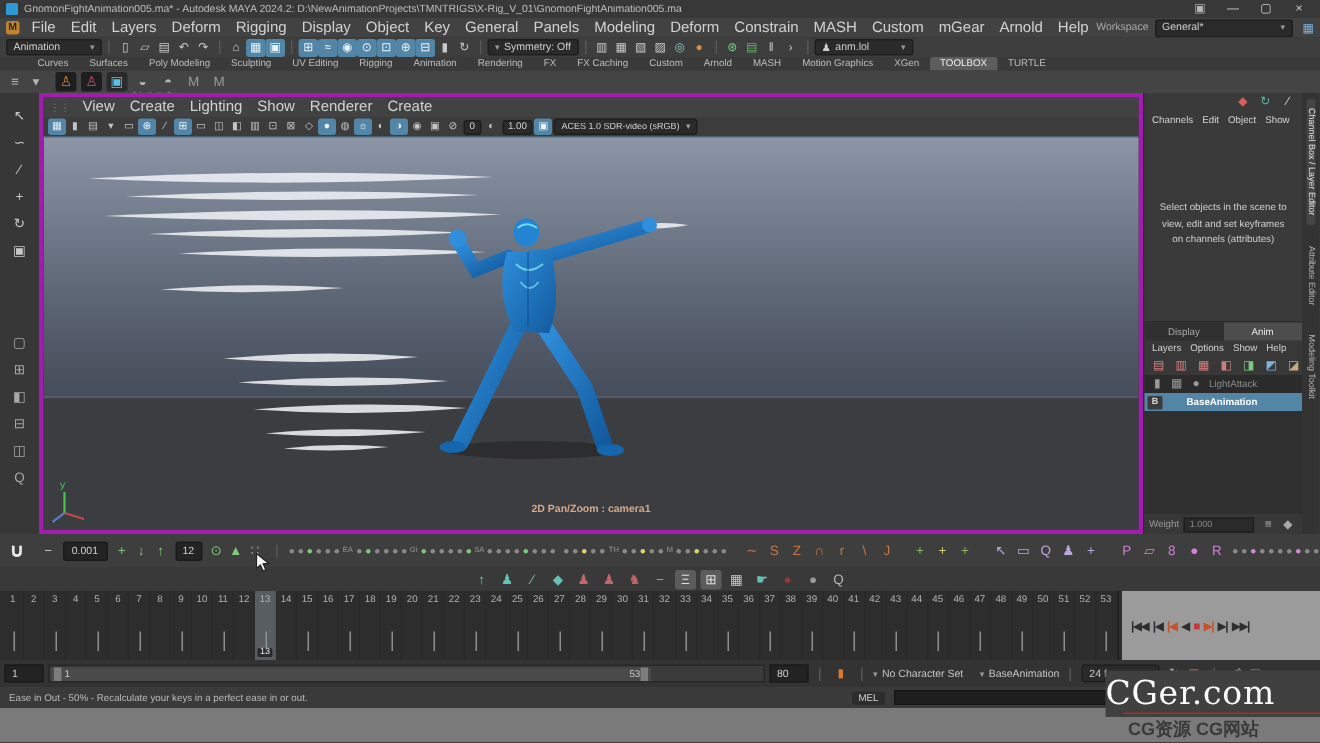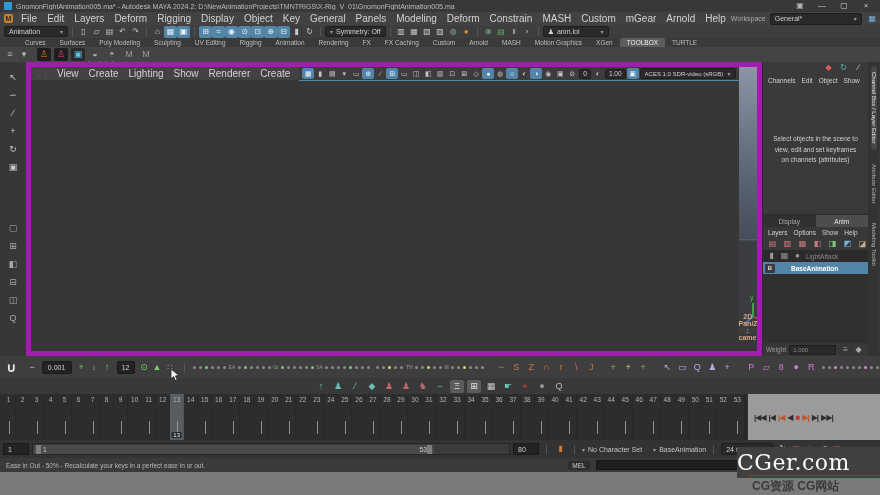--- a/index.html
+++ b/index.html
@@ -37,21 +37,21 @@
 .shelf-tab.active{background:#5d5d5d;color:#f0f0f0;border-radius:2px 2px 0 0}
 
 #shelf{position:absolute;left:0;top:47px;width:880px;height:15px;background:#444;display:flex;align-items:center;padding:0 3px;gap:2px}
 #shelf .ic{width:14px;height:13px;font-size:9px}
 
 #main{position:absolute;left:0;top:62px;width:880px;height:294px;display:flex;background:#373737}
 #toolbox{width:26px;height:100%;background:#373737;display:flex;flex-direction:column;align-items:center;padding-top:8px;gap:3px}
 #toolbox .ic{width:16px;height:15px;font-size:9px;color:#bdbdbd}
 #toolbox .gap{height:40px}
 
-#viewport-wrap{width:736px;height:100%;display:flex;flex-direction:row;border:5px solid #a21caf}
+#viewport-wrap{width:736px;height:100%;display:flex;flex-direction:column;border:3px solid #a21caf}
 #panel-menubar{height:13px;background:#424242;display:flex;align-items:center;padding:0 4px}
 #panel-menubar .grip{color:#7a7a7a;font-size:7px;margin-right:3px}
 #panel-toolbar{height:14px;background:#3c3c3c;display:flex;align-items:center;padding:0 3px;gap:1px;border-bottom:1px solid #5285a6}
 #panel-toolbar .ic{width:12px;height:11px;font-size:7px}
 #panel-toolbar .fld{background:#2a2a2a;border:1px solid #1e1e1e;font-size:6.5px;color:#cfcfcf;height:10px;display:flex;align-items:center;padding:0 3px;border-radius:2px}
 #cs-dd{width:96px;height:11px;font-size:6px}
 #viewport{position:relative;flex:1;overflow:hidden}
 #vp-overlay{position:absolute;left:0;right:0;bottom:10px;text-align:center;font-size:7px;color:#d8a988;font-weight:bold}
 
 #channel-panel{width:106px;height:100%;background:#3a3a3a;border-left:1px solid #2c2c2c;display:flex;flex-direction:column}

